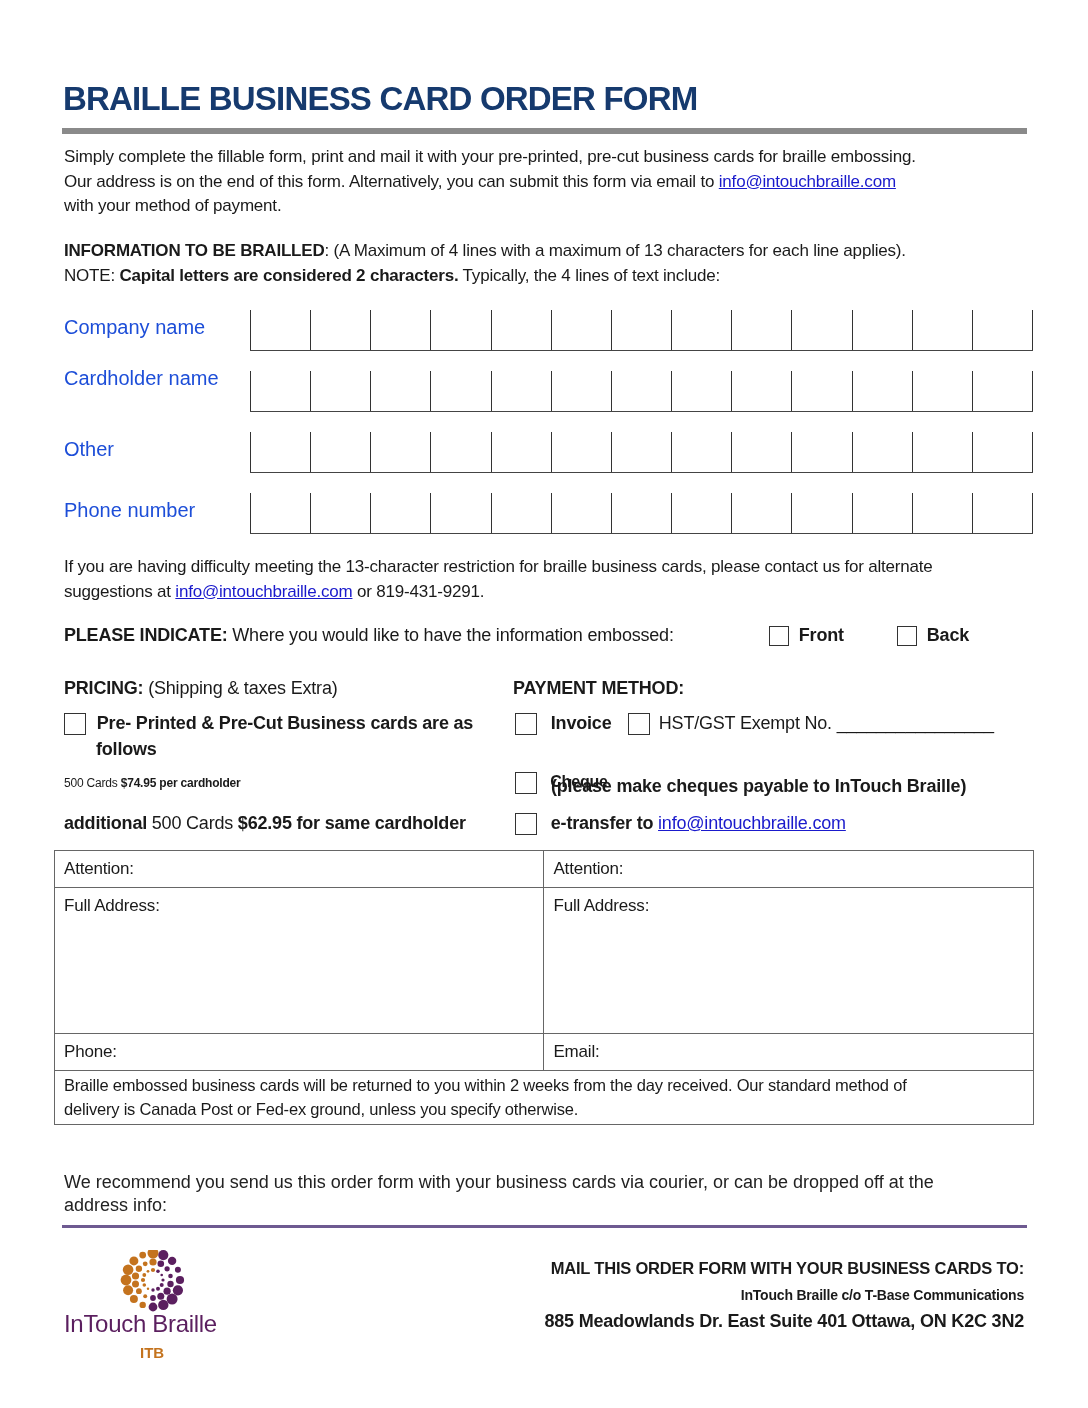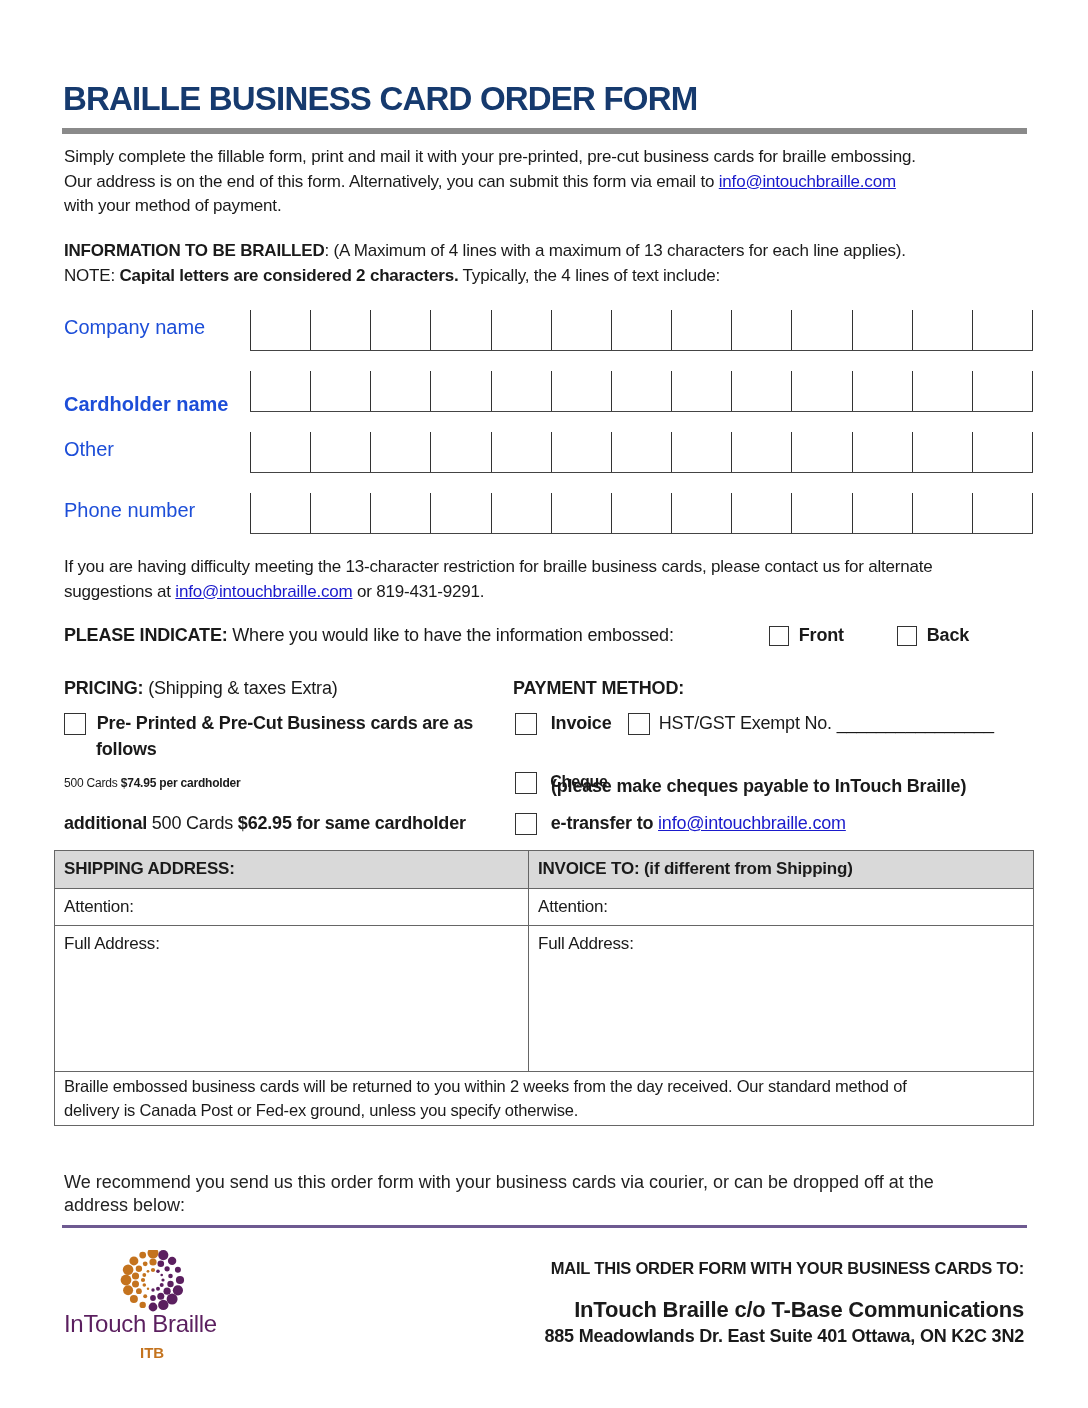--- a/index.html
+++ b/index.html
@@ -51,21 +51,21 @@
       <div class="cell"></div>
       <div class="cell"></div>
       <div class="cell"></div>
       <div class="cell"></div>
       <div class="cell"></div>
       <div class="cell"></div>
       <div class="cell"></div>
       <div class="cell"></div>
       <div class="cell"></div>
     </div>
-    <div class="abs grid-label" style="top: 393px; font-weight: bold;">Cardholder name</div>
+    <div class="abs grid-label" style="top: 367px;">Cardholder name</div>
     <div class="abs grid" style="top: 371px;">
       <div class="cell"></div>
       <div class="cell"></div>
       <div class="cell"></div>
       <div class="cell"></div>
       <div class="cell"></div>
       <div class="cell"></div>
       <div class="cell"></div>
       <div class="cell"></div>
       <div class="cell"></div>
@@ -154,44 +154,44 @@
   <span class="b" style="margin-left:9px;">Cheque</span>
 </div>
 <div class="abs cal b" style="left:551px; top:776px; font-size:18px;">(please make cheques payable to InTouch Braille)</div>
 <div class="abs cal" style="left:515px; top:813px; font-size:18px;">
   <span class="chk" style="width:22px;height:22px;"></span>
   <span class="b" style="margin-left:9px;">e-transfer to </span><a>info@intouchbraille.com</a>
 </div>
 
 <table class="abs addr cal">
   <tbody>
-      <tr class="head">
-    <td style="width:455px;">SHIPPING ADDRESS:</td>
-    <td>INVOICE TO: (if different from Shipping)</td>
-  </tr>
   <tr>
     <td>Attention:</td>
     <td>Attention:</td>
   </tr>
   <tr>
     <td style="height:145px;">Full Address:</td>
     <td>Full Address:</td>
+  </tr>
+  <tr>
+    <td>Phone:</td>
+    <td>Email:</td>
   </tr>
   <tr id="note-row">
     <td colspan="2">
       <div>Braille embossed business cards will be returned to you within 2 weeks from the day received. Our standard method of</div>
       <div>delivery is Canada Post or Fed-ex ground, unless you specify otherwise.</div>
     </td>
   </tr>
 </tbody>
   </table>
 
 <div class="abs" style="left:64px; top:1171px; width:980px; font-size:18px; line-height:23px; color:#222;">
   <div>We recommend you send us this order form with your business cards via courier, or can be dropped off at the</div>
-  <div>address below:</div>
+  <div>address info:</div>
 </div>
 <div id="purple-rule" class="abs"></div>
 
 <div class="abs" style="left:60px; top:1250px; width:185px; height:115px;">
   <svg id="logo-svg" width="185" height="65" style="position:absolute; left:0; top:0;">
       <circle cx="93.0" cy="3.0" r="5.5" fill="#c4731e"></circle>
       <circle cx="103.3" cy="5.1" r="5.1" fill="#5b1f5f"></circle>
       <circle cx="112.1" cy="10.9" r="4.2" fill="#5b1f5f"></circle>
       <circle cx="117.9" cy="19.7" r="3.0" fill="#5b1f5f"></circle>
       <circle cx="120.0" cy="30.0" r="4.1" fill="#5b1f5f"></circle>
@@ -232,15 +232,15 @@
       <circle cx="83.0" cy="30.0" r="2.1" fill="#c4731e"></circle>
       <circle cx="84.3" cy="25.0" r="1.9" fill="#c4731e"></circle>
       <circle cx="88.0" cy="21.3" r="1.4" fill="#c4731e"></circle>
     </svg>
   <div style="position:absolute; left:4px; top:60px; font-size:24px; color:#5b1f5f; letter-spacing:-0.3px;">InTouch Braille</div>
   <div style="position:absolute; left:80px; top:94px; font-size:15px; font-weight:bold; color:#c4731e;">ITB</div>
 </div>
 
 <div id="mail-block" class="abs cal">
   <div class="b" style="font-size:16.5px; line-height:20px;">MAIL THIS ORDER FORM WITH YOUR BUSINESS CARDS TO:</div>
-  <div class="b" style="font-size:22px; line-height:26px; margin-top:19px;">InTouch Braille c/o T-Base Communications</div>
+  <div class="b" style="font-size:14px; line-height:26px; margin-top:4px;">InTouch Braille c/o T-Base Communications</div>
   <div class="b" style="font-size:18px; line-height:26px;text-align:right;">885 Meadowlands Dr. East Suite 401 Ottawa, ON K2C 3N2</div>
 </div>
 
 </body></html>

